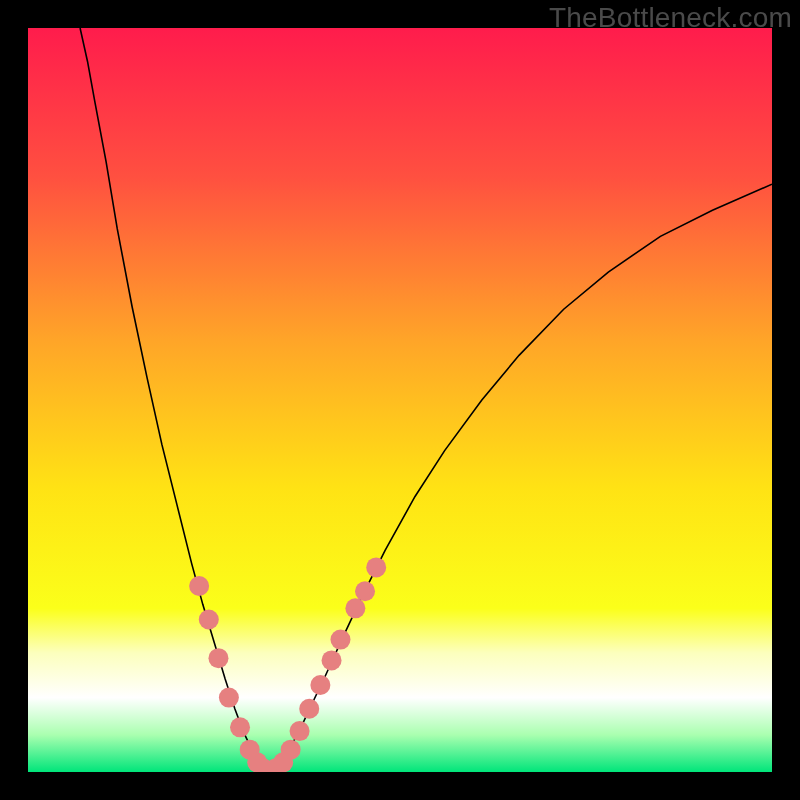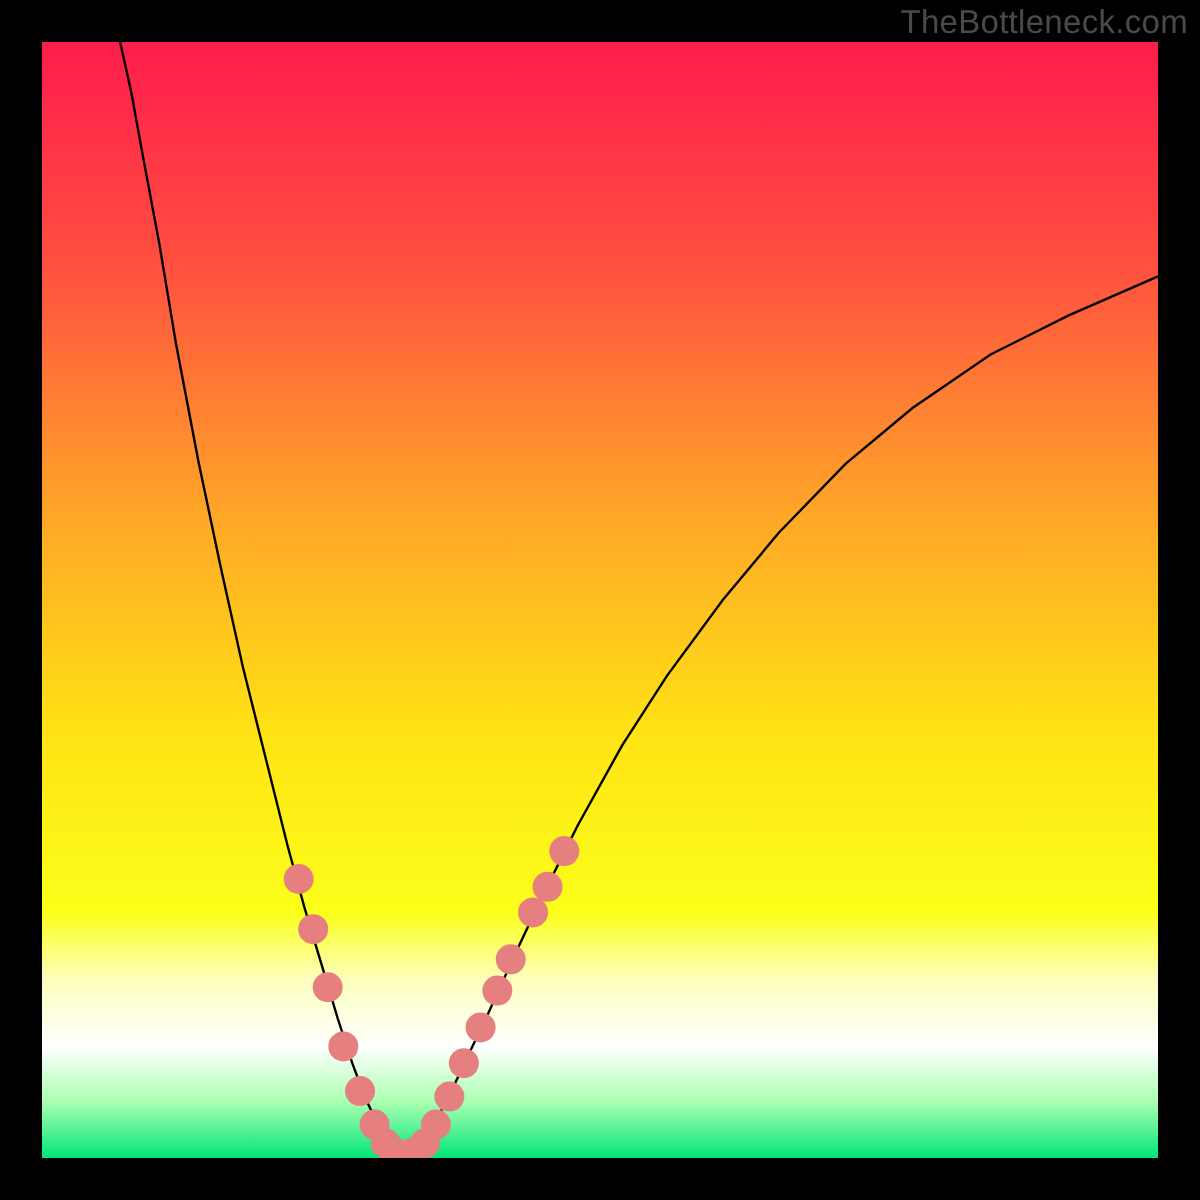--- a/index.html
+++ b/index.html
@@ -14,21 +14,21 @@
     width: 800px;
     height: 800px;
     background: #000;
     position: relative;
   }
   .watermark {
     position: absolute;
     top: 2px;
     right: 8px;
     color: #4a4a4a;
-    font-size: 22px;
+    font-size: 28px;
     font-weight: 400;
     letter-spacing: 0.2px;
     user-select: none;
   }
   .plot {
     position: absolute;
     left: 28px;
     top: 28px;
     width: 744px;
     height: 744px;

